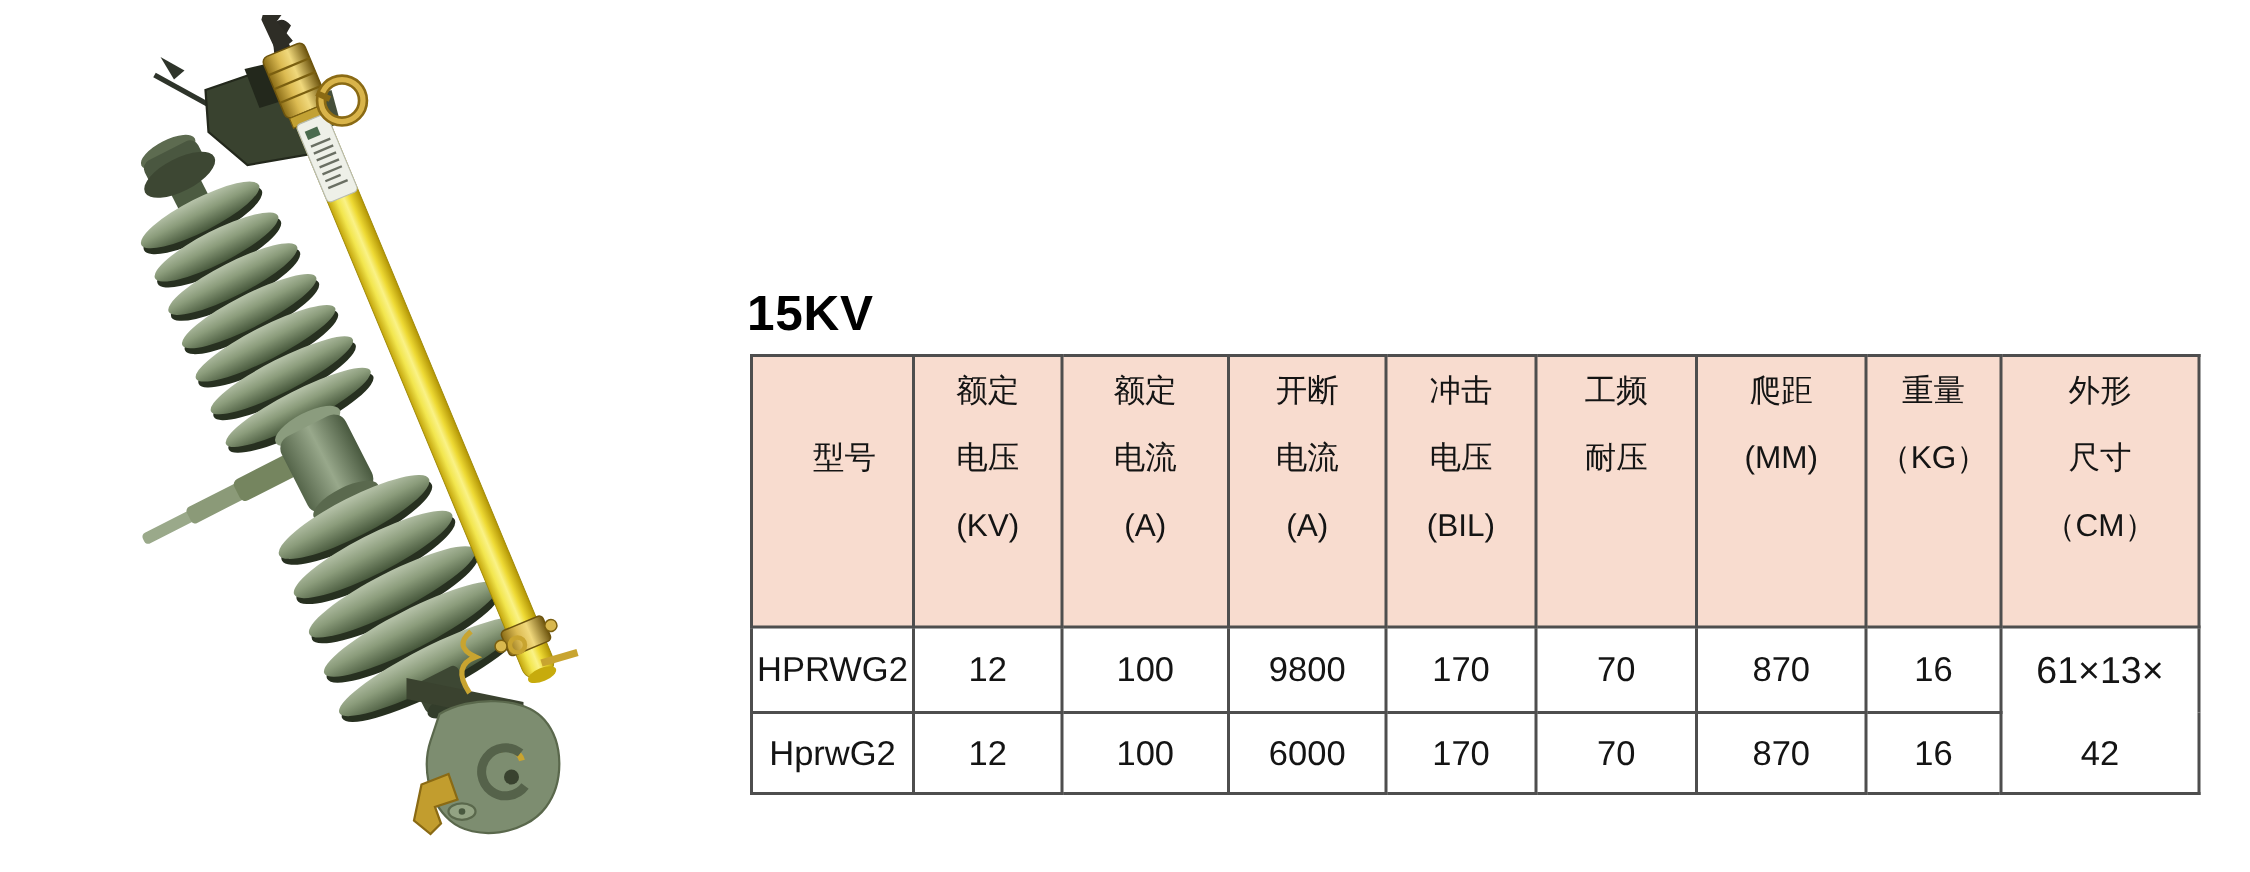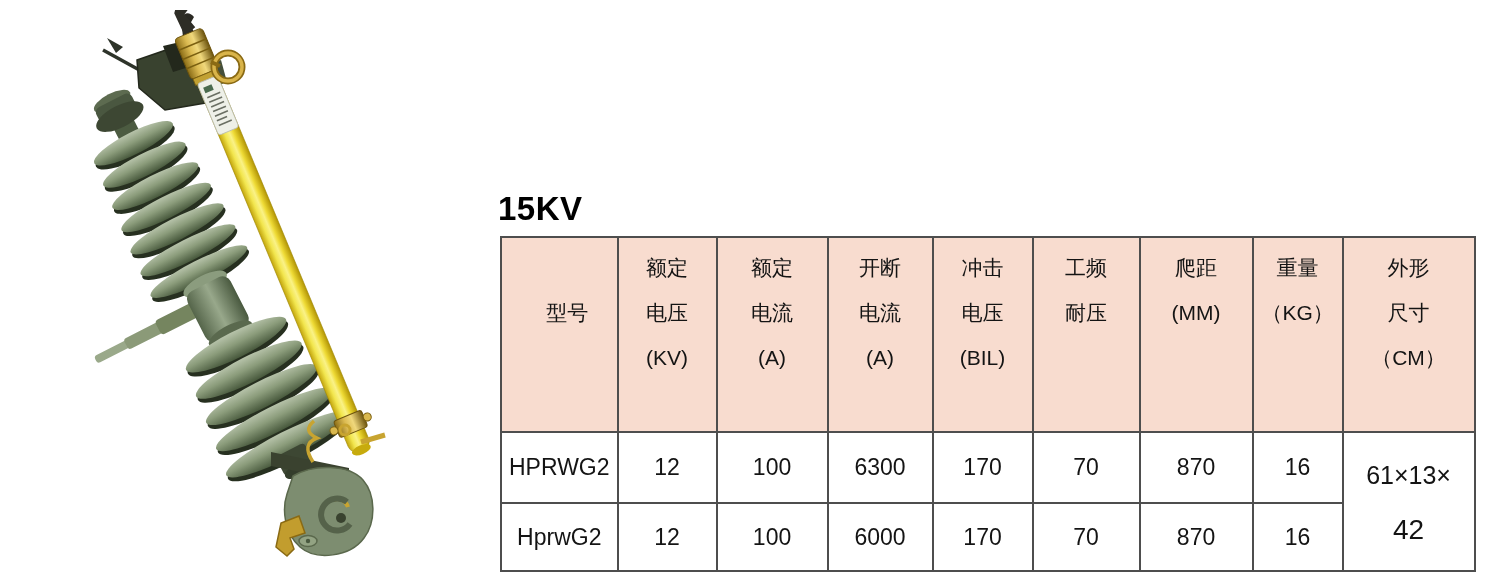--- a/index.html
+++ b/index.html
@@ -17,32 +17,32 @@
     position:absolute; left:498px; top:190px;
     font-size:33px; font-weight:bold; color:#000000; letter-spacing:0.5px;
   }
 
   
   table.spec {
     position:absolute; left:500px; top:236px;
     border-collapse:collapse; table-layout:fixed;
   }
   table.spec td {
-    border:2px solid #4e4e4e; padding:7px; text-align:center;
+    border:2px solid #4e4e4e; padding:0; text-align:center;
     background:#ffffff; vertical-align:middle;
   }
   table.spec tr.hrow td { background:#f8dccf; height:179px; vertical-align:top; }
   .hpad { padding-top:21px; }
   .hline { display:block; height:45px; line-height:45px; font-size:21px; }
   td.offset-1 .hline:first-child { margin-top:45px;margin-left:16px; }
   tr.drow td { font-size:23px; }
   tr.drow1 td { height:55px; }
   tr.drow2 td { height:52px; }
   .dim-line1 { height:57px; line-height:57px; font-size:25px; }
-  .dim-line2 { height:52px; line-height:52px; font-size:28px; }
+  .dim-line2 { height:52px; line-height:52px; font-size:23px; }
 
   col.c0{width:108px} col.c1{width:99px} col.c2{width:111px}
   col.c3{width:105px} col.c4{width:100px} col.c5{width:107px}
   col.c6{width:113px} col.c7{width:90px}  col.c8{width:132px}
 </style>
 </head>
 <body>
 
 <div class="stage">
 
@@ -244,21 +244,21 @@
           <span class="hline">外形</span>
           <span class="hline">尺寸</span>
           <span class="hline">（CM）</span>
         </td>
       </tr>
 
       <tr class="drow drow1">
         <td>HPRWG2</td>
         <td>12</td>
         <td>100</td>
-        <td>6300</td>
+        <td>9800</td>
         <td>170</td>
         <td>70</td>
         <td>870</td>
         <td>16</td>
         <td rowspan="2">
           <div class="dim-line1">61×13×</div>
           <div class="dim-line2">42</div>
         </td>
       </tr>
 

